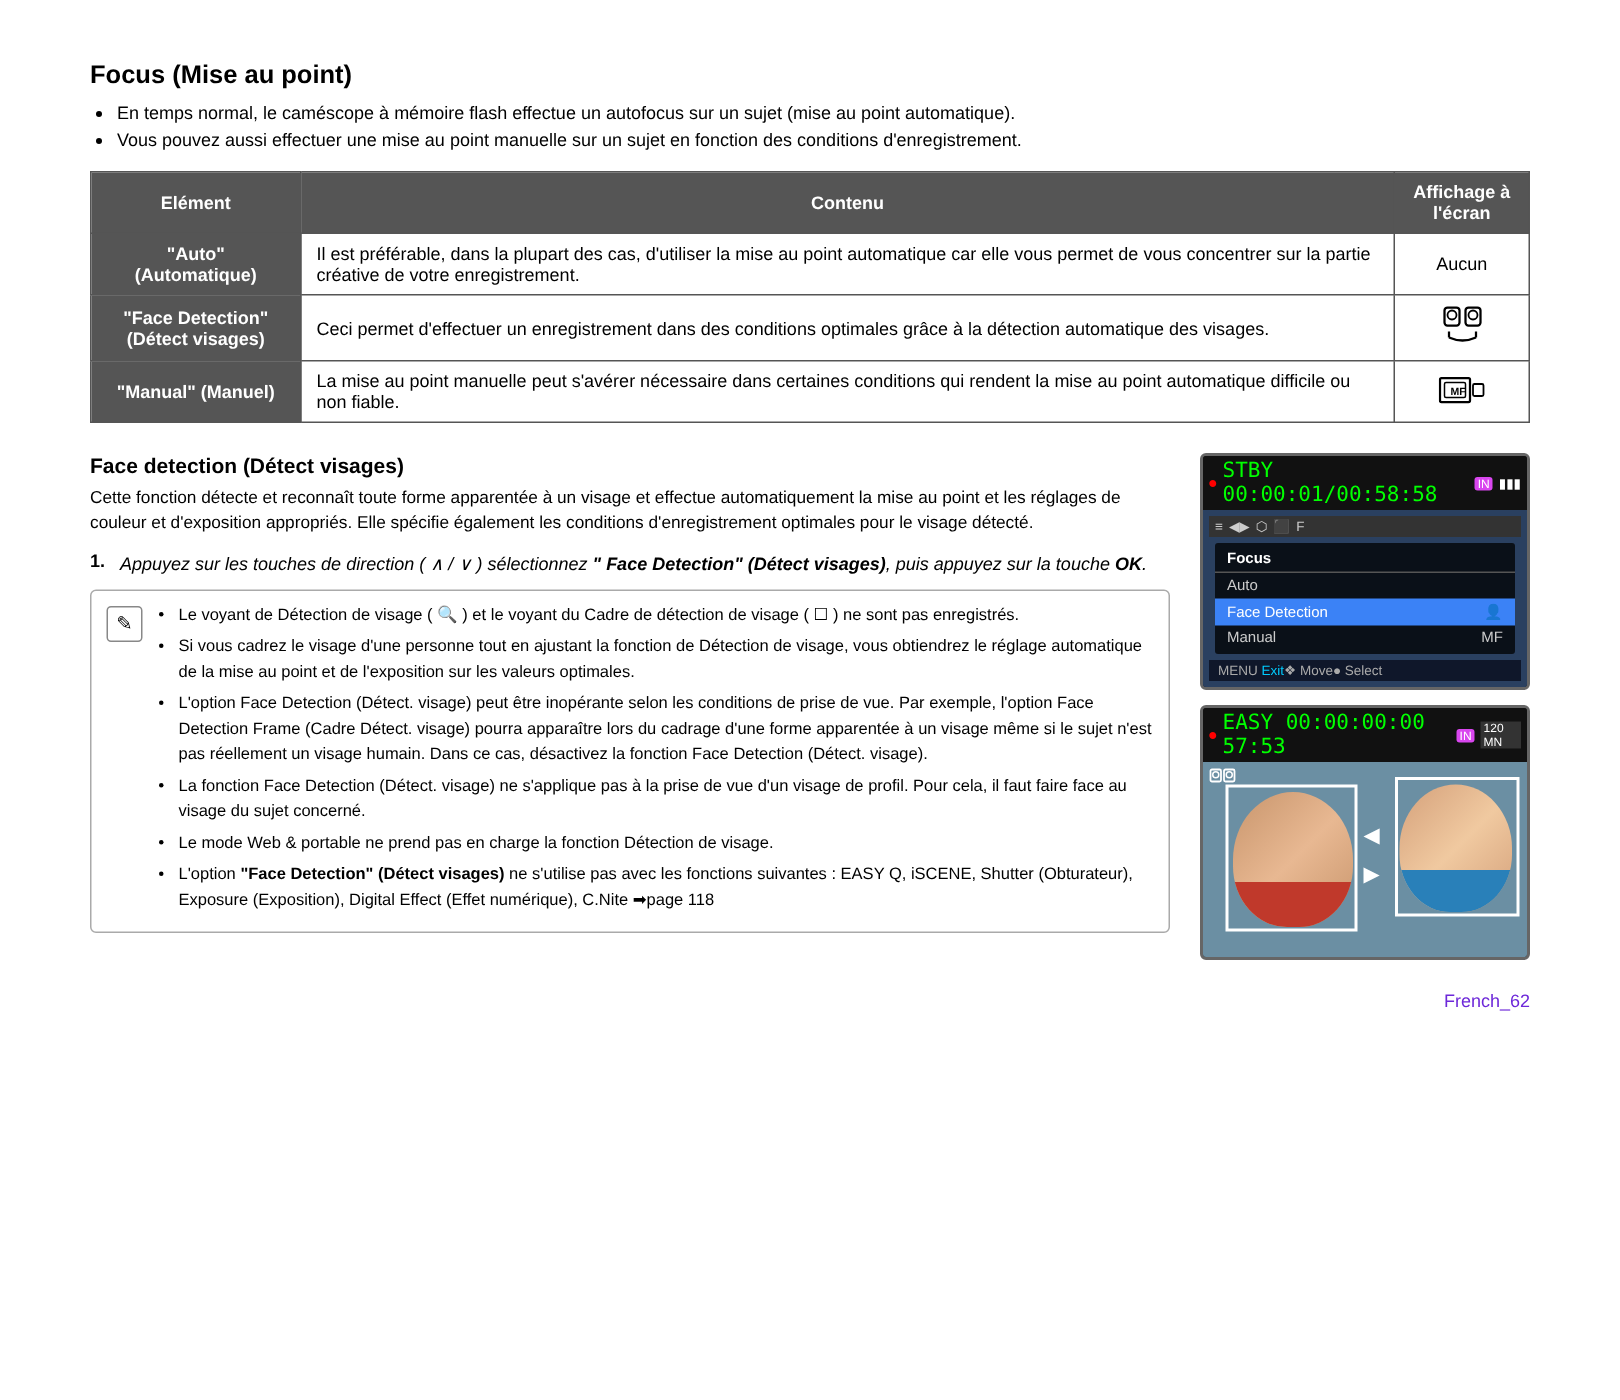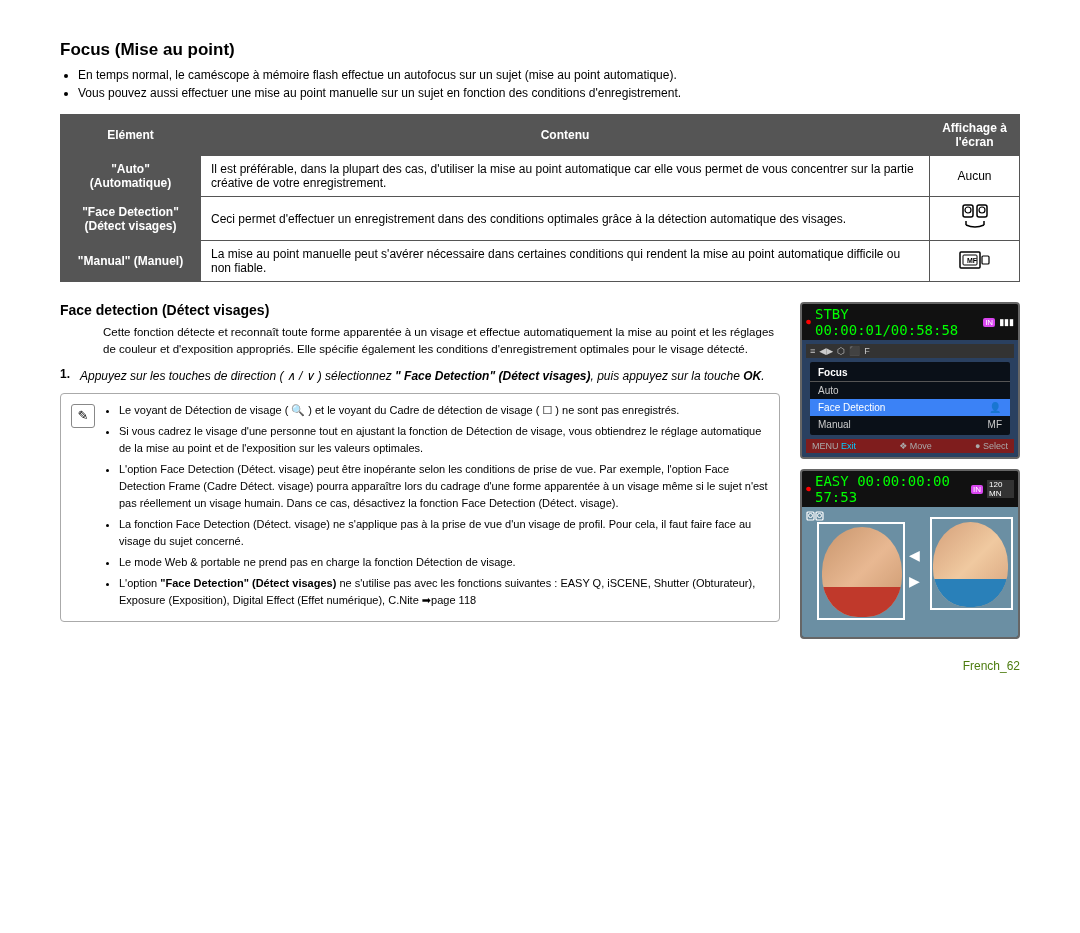--- a/index.html
+++ b/index.html
@@ -81,21 +81,20 @@
     h3 {
       font-size: 14px;
       font-weight: bold;
       margin-bottom: 6px;
     }
 
     .face-detect-intro {
       font-size: 11.5px;
       margin-bottom: 8px;
       line-height: 1.5;
-      margin-left: 43px;
     }
 
     .step-list {
       margin-bottom: 8px;
     }
     .step-item {
       display: flex;
       gap: 6px;
       margin-bottom: 6px;
     }
@@ -216,26 +215,25 @@
       padding: 3px 8px;
       display: flex;
       justify-content: space-between;
       align-items: center;
     }
     .focus-menu-item.selected {
       background: #3b82f6;
       color: #fff;
     }
     .cam-bottom-bar {
-      background: #7f1d1d;
+      background: #0f172a;
       color: #aaa;
       font-size: 9px;
       padding: 2px 6px;
       display: flex;
-      justify-content: space-between;
     }
     .cam-bottom-bar span.highlight {
       color: #0cf;
     }
 
     
     .photo-screen {
       position: relative;
       height: 130px;
       background: #6b8fa3;
@@ -284,21 +282,21 @@
       left: 108px;
       top: 45px;
       color: #fff;
       font-size: 16px;
     }
 
     .page-footer {
       text-align: right;
       margin-top: 20px;
       font-size: 12px;
-      color: #4d7c0f;
+      color: #6d28d9;
     }
   </style>
 </head>
 <body>
 
 <h2>Focus (Mise au point)</h2>
 
 <ul class="intro-bullets">
   <li>En temps normal, le caméscope à mémoire flash effectue un autofocus sur un sujet (mise au point automatique).</li>
   <li>Vous pouvez aussi effectuer une mise au point manuelle sur un sujet en fonction des conditions d'enregistrement.</li>

